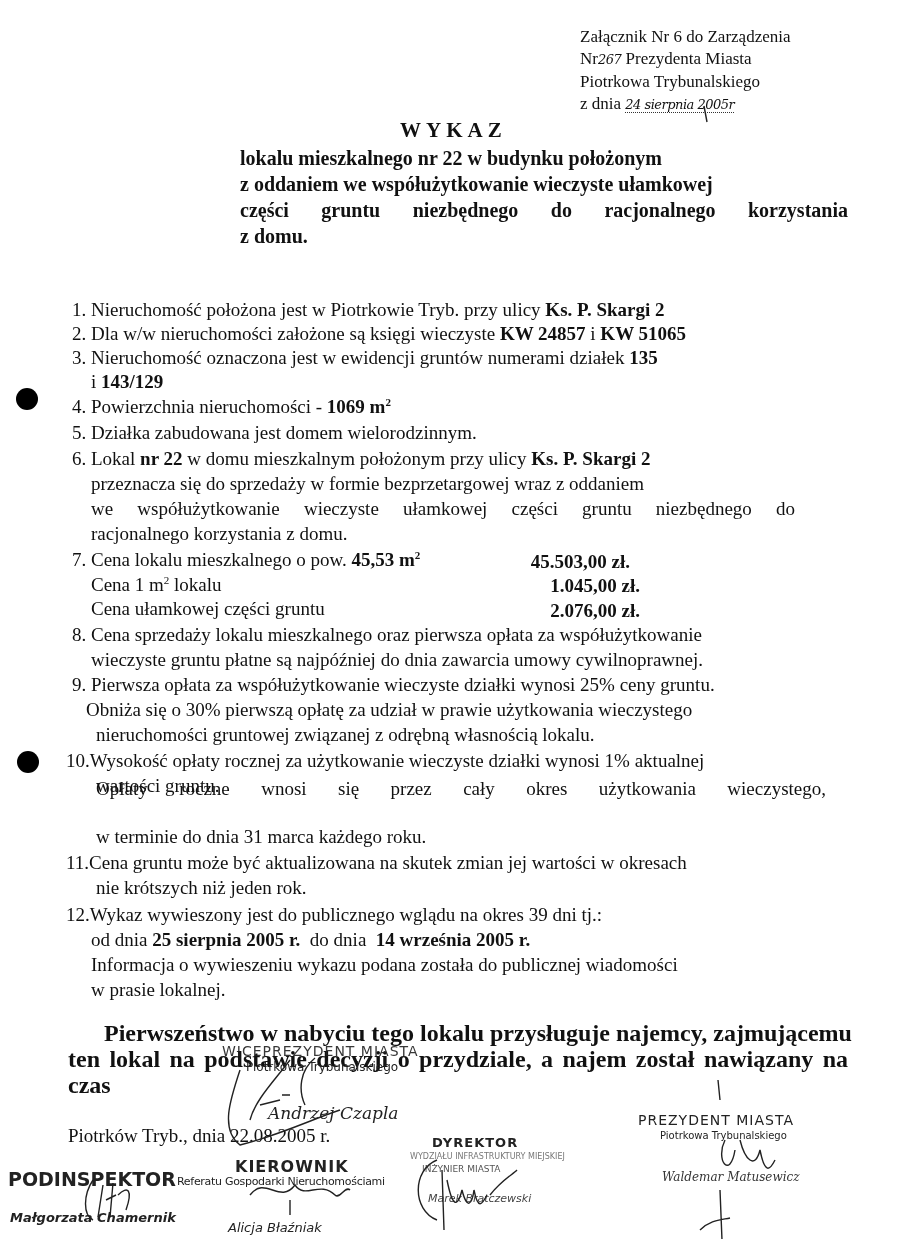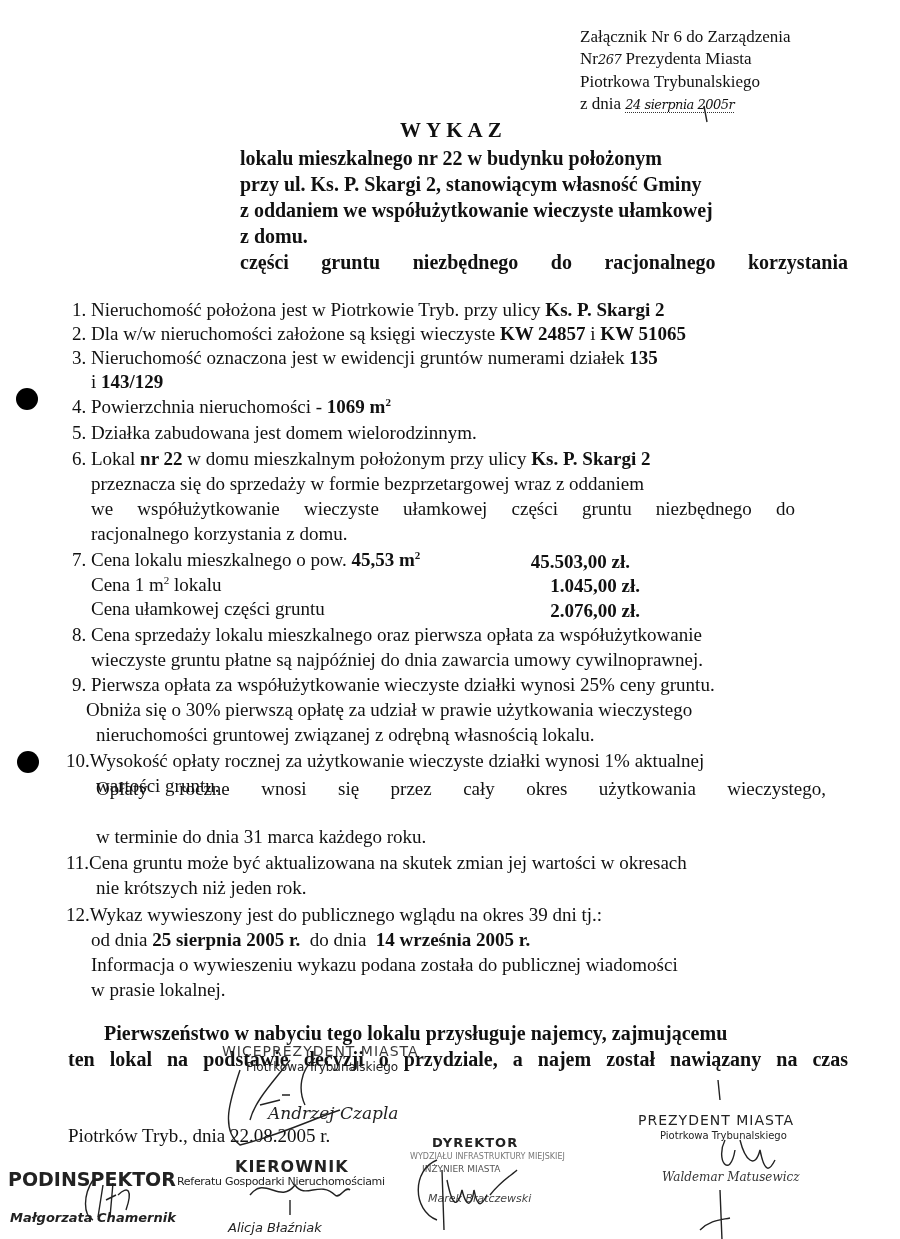--- a/index.html
+++ b/index.html
@@ -9,21 +9,21 @@
     .attachment .hw { font-family: "DejaVu Serif", serif; font-style: italic; font-size: 13px; letter-spacing: -0.5px; }
     .attachment .dots { border-bottom: 1px dotted #333; }
     .title { left: 400px; top: 118px; font-size: 21px; font-weight: bold; letter-spacing: 5px; }
     .subject { left: 240px; top: 145px; font-size: 20px; font-weight: bold; line-height: 26px; width: 608px; }
     .subject .line { display: block; white-space: nowrap; }
     .item { font-size: 19px; line-height: 24.5px; }
     .b { font-weight: bold; }
     sup { font-size: 11px; line-height: 0; vertical-align: super; }
     .price-val { position: absolute; font-size: 19px; font-weight: bold; text-align: right; width: 200px; }
     .dot { position: absolute; width: 22px; height: 22px; border-radius: 50%; background: #000; }
-    .priority { left: 68px; top: 1020px; font-size: 20px; font-weight: bold; line-height: 26px; width: 780px; }
+    .priority { left: 68px; top: 1020px; font-size: 24px; font-weight: bold; line-height: 26px; width: 780px; }
     .priority .l { display: block; white-space: nowrap; }
     .justify-line { text-align: justify; text-align-last: justify; white-space: normal !important; }
     .stamp { font-family: "DejaVu Sans", sans-serif; color: #222; }
     .sig { font-family: "DejaVu Serif", serif; font-style: italic; color: #222; }
     svg.scribble { position: absolute; overflow: visible; }
     svg.scribble path { fill: none; stroke: #222; stroke-width: 1.4; }
   </style>
 </head>
 <body>
 
@@ -31,24 +31,23 @@
   <div>Załącznik Nr 6 do Zarządzenia</div>
   <div><span>Nr</span><span class="hw">267</span><span> Prezydenta  Miasta</span></div>
   <div>Piotrkowa Trybunalskiego</div>
   <div><span>z dnia </span><span class="hw dots">24 sierpnia 2005r</span></div>
 </div>
 
 <div class="abs title">WYKAZ</div>
 
 <div class="abs subject">
   <span class="line">lokalu mieszkalnego nr 22 w budynku położonym</span>
-  <span class="line">przy ul. Ks. P. Skargi 2, stanowiącym własność Gminy</span>
   <span class="line">z oddaniem we współużytkowanie wieczyste ułamkowej</span>
+  <span class="line justify-line">części gruntu niezbędnego do racjonalnego korzystania</span>
   <span class="line">z domu.</span>
-  <span class="line justify-line">części gruntu niezbędnego do racjonalnego korzystania</span>
 </div>
 
 <div class="dot" style="left:16px; top:388px;"></div>
 <div class="dot" style="left:17px; top:751px;"></div>
 
 <div class="abs item" style="left:72px; top:298px;">
   <span>1.</span> <span>Nieruchomość położona jest w Piotrkowie Tryb. przy ulicy </span><span class="b">Ks. P. Skargi 2</span>
 </div>
 
 <div class="abs item" style="left:72px; top:322px;">

